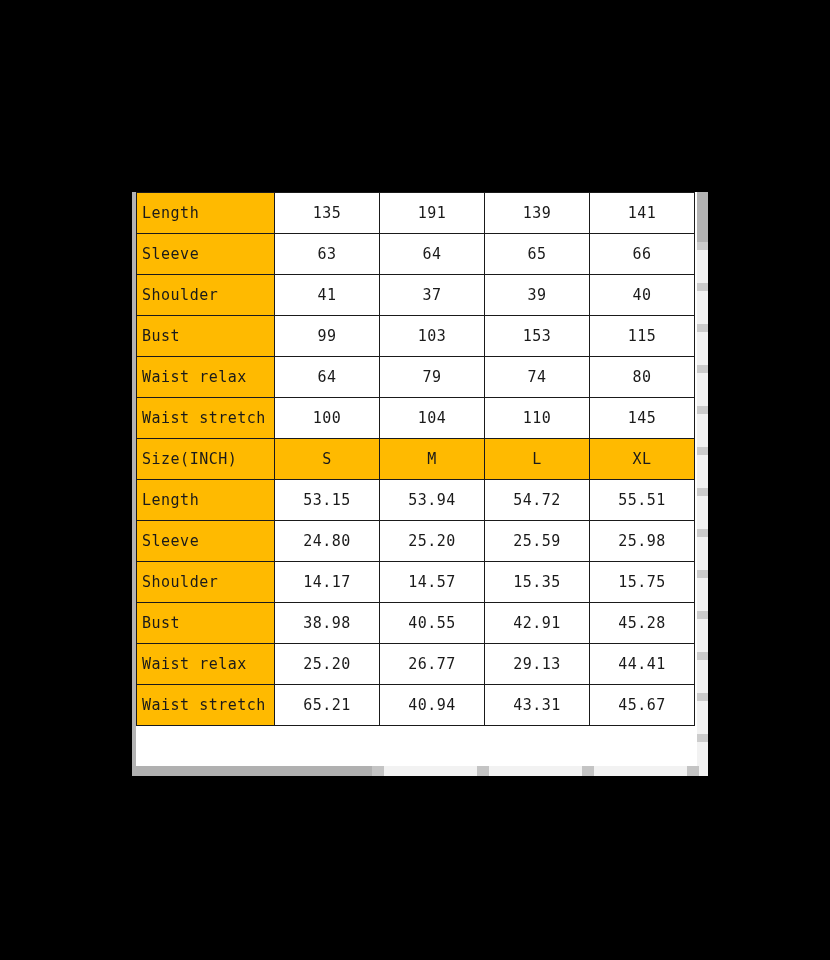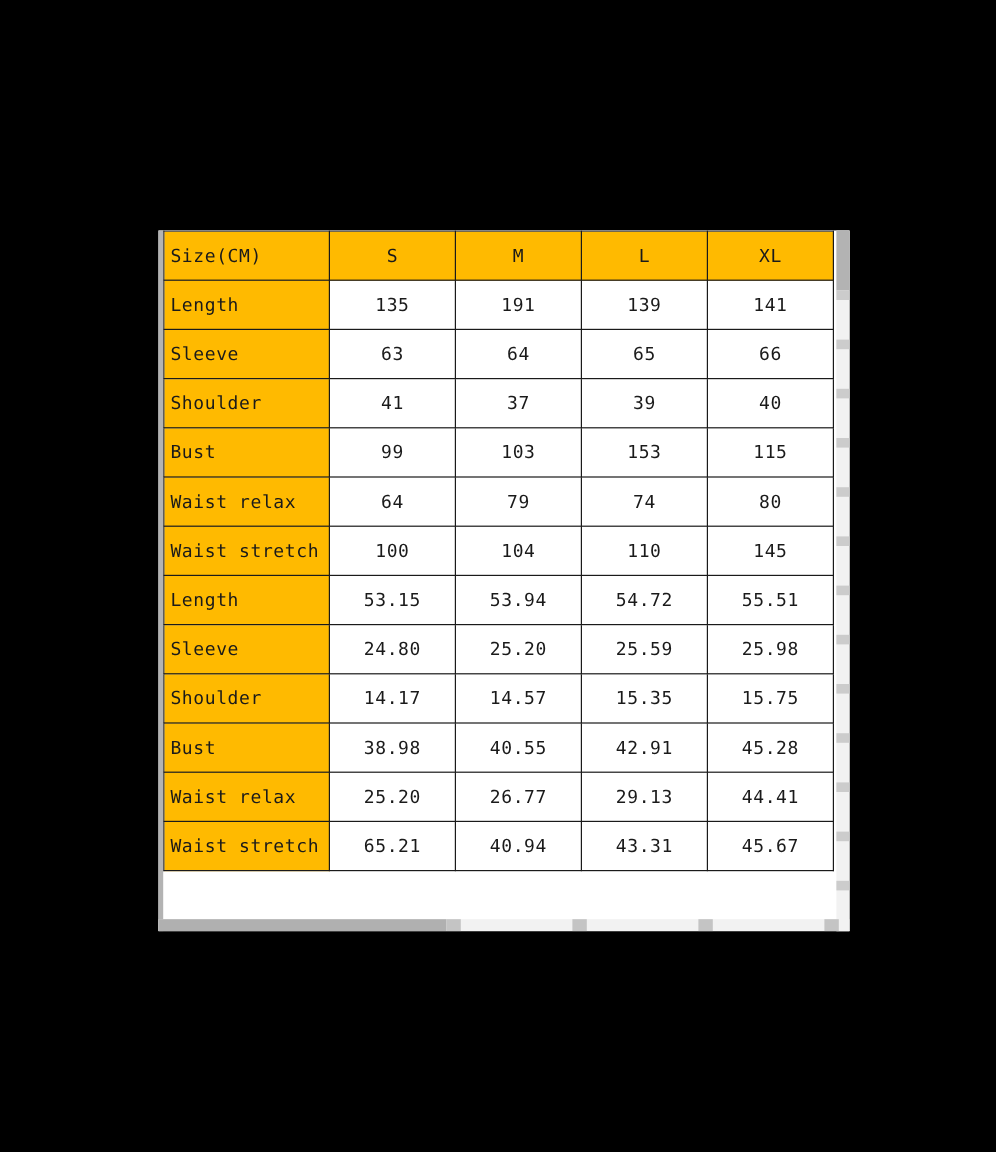--- a/index.html
+++ b/index.html
@@ -136,27 +136,20 @@
 
   <table class="size-table">
     <colgroup>
       <col class="c-label">
       <col class="c-data">
       <col class="c-data">
       <col class="c-data">
       <col class="c-data">
     </colgroup>
     <tbody id="size-table-body">
-        <tr class="section-head">
-          <td class="label">Size(CM)</td>
-          <td>S</td>
-          <td>M</td>
-          <td>L</td>
-          <td>XL</td>
-        </tr>
         <tr>
           <td class="label">Length</td>
           <td>135</td>
           <td>191</td>
           <td>139</td>
           <td>141</td>
         </tr>
         <tr>
           <td class="label">Sleeve</td>
           <td>63</td>
@@ -184,20 +177,27 @@
           <td>79</td>
           <td>74</td>
           <td>80</td>
         </tr>
         <tr>
           <td class="label">Waist stretch</td>
           <td>100</td>
           <td>104</td>
           <td>110</td>
           <td>145</td>
+        </tr>
+        <tr class="section-head">
+          <td class="label">Size(INCH)</td>
+          <td>S</td>
+          <td>M</td>
+          <td>L</td>
+          <td>XL</td>
         </tr>
         <tr>
           <td class="label">Length</td>
           <td>53.15</td>
           <td>53.94</td>
           <td>54.72</td>
           <td>55.51</td>
         </tr>
         <tr>
           <td class="label">Sleeve</td>

